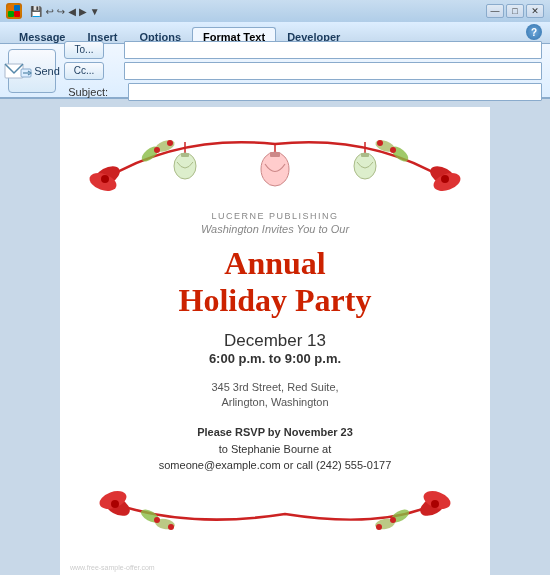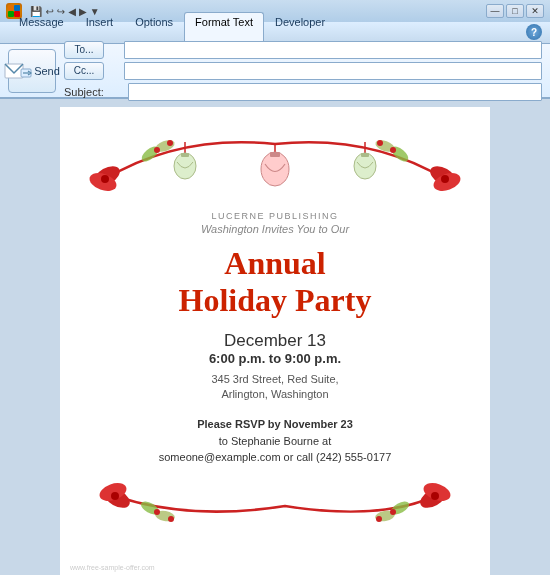--- a/index.html
+++ b/index.html
@@ -51,27 +51,28 @@
     
     .ribbon-tabs {
       background: linear-gradient(to bottom, #ddeeff, #c5daee);
       height: 22px;
       display: flex;
       align-items: flex-end;
       padding: 0 8px;
       border-bottom: 1px solid #8aabcc;
     }
     .ribbon-tab {
-      padding: 3px 10px 15px;
+      padding: 3px 10px 0;
       font-size: 11px;
       color: #1a3a5c;
       cursor: pointer;
       border: 1px solid transparent;
       border-bottom: none;
       border-radius: 3px 3px 0 0;
+      font-weight: bold;
     }
     .ribbon-tab.active {
       background: #f0f7ff;
       border-color: #8aabcc;
       border-bottom: 1px solid #f0f7ff;
       color: #000;
       margin-bottom: -1px;
     }
     .help-btn {
       margin-left: auto;
@@ -136,20 +137,21 @@
       border-radius: 3px;
       font-size: 10px;
       color: #1a3a5c;
       cursor: pointer;
       display: flex; align-items: center; justify-content: center;
     }
     .field-label {
       font-size: 11px;
       color: #333;
       width: 44px;
+      text-align: right;
     }
     .field-input {
       flex: 1;
       height: 18px;
       background: white;
       border: 1px solid #8aabcc;
       border-radius: 1px;
       padding: 0 3px;
       font-size: 11px;
     }
@@ -226,21 +228,21 @@
       font-size: 17px;
       color: #333;
       text-align: center;
       margin-bottom: 0;
     }
     .time-line {
       font-size: 13px;
       color: #333;
       font-weight: bold;
       text-align: center;
-      margin-bottom: 6px;
+      margin-bottom: 14px;
     }
     .address-line {
       font-size: 11px;
       color: #555;
       text-align: center;
       line-height: 1.4;
       margin-bottom: 14px;
     }
     .rsvp-line {
       font-size: 11px;

